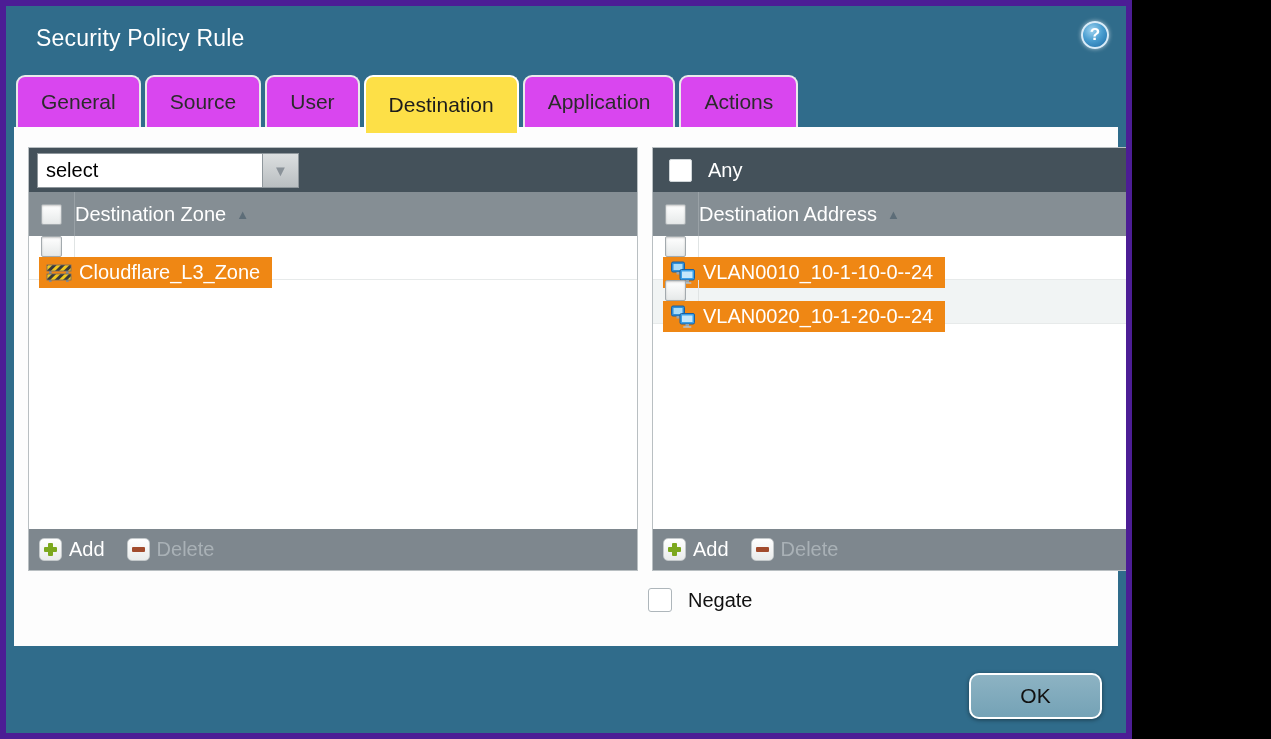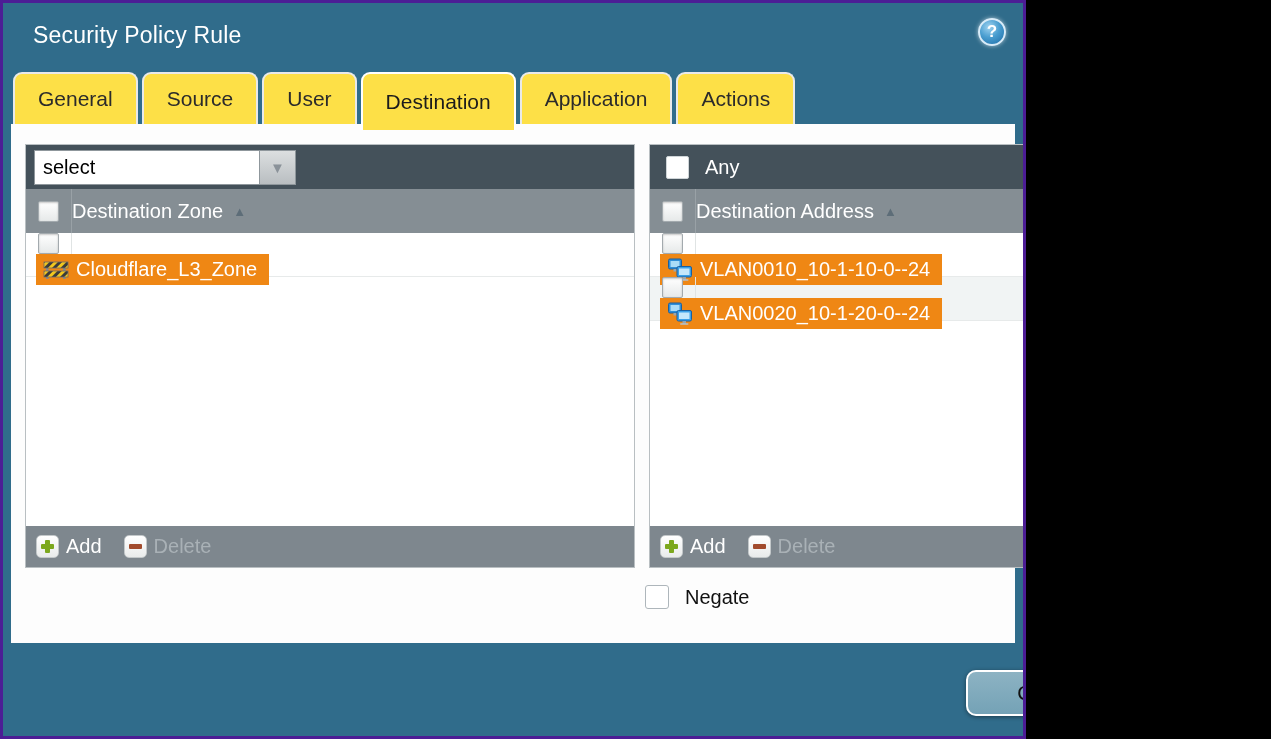--- a/index.html
+++ b/index.html
@@ -1,23 +1,23 @@
 <!DOCTYPE html>
 <html><head>
 <meta charset="utf-8">
 <style>
   * { box-sizing: border-box; margin: 0; padding: 0; }
   html,body { background:#000; }
   body { font-family: "Liberation Sans", sans-serif; }
 
   .dialog {
     position: relative;
-    width: 1026px; height: 739px;
+    width: 1132px; height: 739px;
     background: #306C8B;
-    border: 3px solid #4c1d95;
+    border: 6px solid #4c1d95;
     overflow: hidden;
   }
 
   
   .title {
     position: absolute; left: 30px; top: 19px;
     color: #fff; font-size: 23px; letter-spacing: .2px;
   }
   .help-icon {
     position: absolute; right: 17px; top: 15px;
@@ -31,21 +31,21 @@
   }
 
   
   .tab-strip {
     position: absolute; left: 10px; top: 69px;
     display: flex; gap: 4px; align-items: flex-end; height: 52px;
     z-index: 2;
   }
   .tab {
     height: 52px; padding: 0 23px;
-    background: #fde047;
+    background: #d946ef;
     border: 2px solid #E9EAEA; border-bottom: none;
     border-radius: 9px 9px 0 0;
     display: flex; align-items: center;
     font-size: 21px; color: #2b2b2b;
     cursor: pointer; white-space: nowrap;
   }
   .tab.active {
     background: #fde047; color: #1c1c1c;
     height: 58px; margin-bottom: -6px;
     border-color: #fff;

